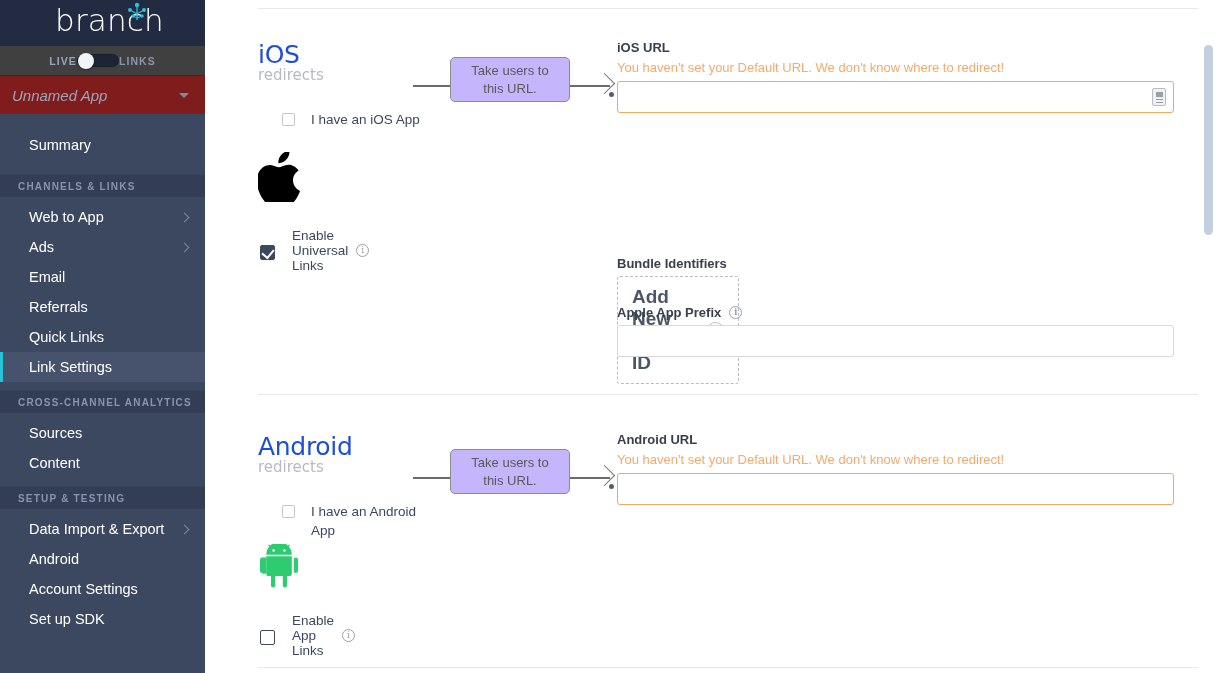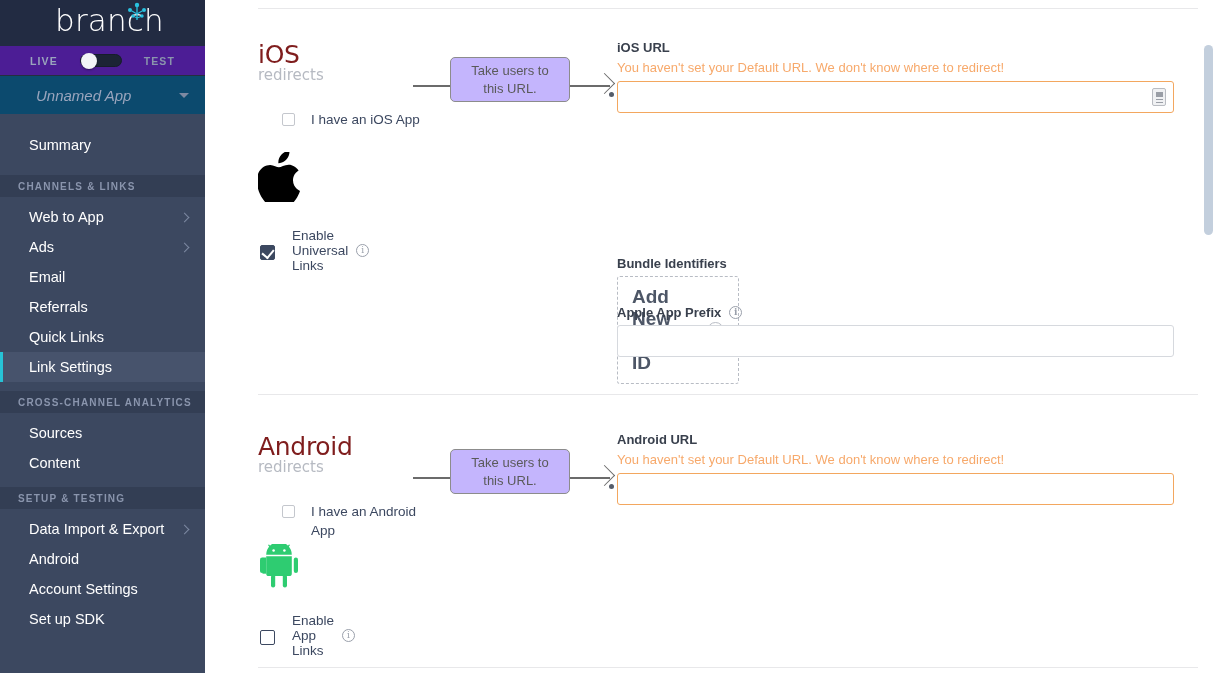--- a/index.html
+++ b/index.html
@@ -42,25 +42,25 @@
     font-family: "DejaVu Sans", sans-serif;
   }
   .logo-sprout {
     position: absolute;
     left: 126px; top: 2px;
     width: 22px; height: 20px;
   }
 
   .env-toggle-row {
     height: 30px;
-    background: #4c1d95;
+    background: #404040;
     display: flex;
     align-items: center;
     justify-content: center;
-    gap: 22px;
+    gap: 0;
     border-bottom: 1px solid #252e40;
   }
   .env-label {
     font-size: 10.5px;
     font-weight: bold;
     letter-spacing: 1.1px;
     color: #8a95ad;
   }
   .env-label.active { color: #9aa5bd; }
   .toggle-track {
@@ -74,24 +74,24 @@
     position: absolute;
     left: 0px; top: -2px;
     width: 16px; height: 16px;
     border-radius: 50%;
     background: #f3f4f7;
     box-shadow: 0 1px 2px rgba(0,0,0,0.4);
   }
 
   .app-selector {
     height: 39px;
-    background: #0c4a6e;
-    display: flex;
-    align-items: center;
-    padding: 0 16px 0 36px;
+    background: #7f1d1d;
+    display: flex;
+    align-items: center;
+    padding: 0 16px 0 12px;
     border-bottom: 1px solid #3c4860;
     cursor: pointer;
   }
   .app-selector-name {
     flex: 1;
     font-size: 15px;
     font-style: italic;
     color: #9aa5bd;
     font-family: "Liberation Sans", sans-serif;
   }
@@ -169,21 +169,21 @@
   }
 
   .platform-block { position: absolute; left: 0; }
   .platform-block.ios { top: 40px; }
   .platform-block.android { top: 432px; }
 
   .plat-title {
     position: absolute;
     left: 53px; top: 0;
     font-size: 25px;
-    color: #7f1d1d;
+    color: #1d4ed8;
     font-weight: 400;
     letter-spacing: -0.3px;
     font-family: "DejaVu Sans", sans-serif;
   }
   .plat-sub {
     position: absolute;
     left: 53px; top: 26px;
     font-size: 15px;
     color: #b6bac2;
     font-family: "DejaVu Sans", sans-serif;
@@ -441,21 +441,21 @@
         <path d="M11 16 L8 14.5" stroke="#29c2e0" stroke-width="1" fill="none"></path>
         <path d="M11 16 L15 14.5" stroke="#29c2e0" stroke-width="1" fill="none"></path>
       </svg>
     </div>
 
     <div class="env-toggle-row">
       <span class="env-label active">LIVE</span>
       <span class="toggle-track">
         <span class="toggle-knob"></span>
       </span>
-      <span class="env-label">TEST</span>
+      <span class="env-label">LINKS</span>
     </div>
 
     <div class="app-selector">
       <span class="app-selector-name">Unnamed App</span>
       <span class="caret-down"></span>
     </div>
 
     <div class="nav-item summary">
       <span class="nav-item-label">Summary</span>
     </div>

